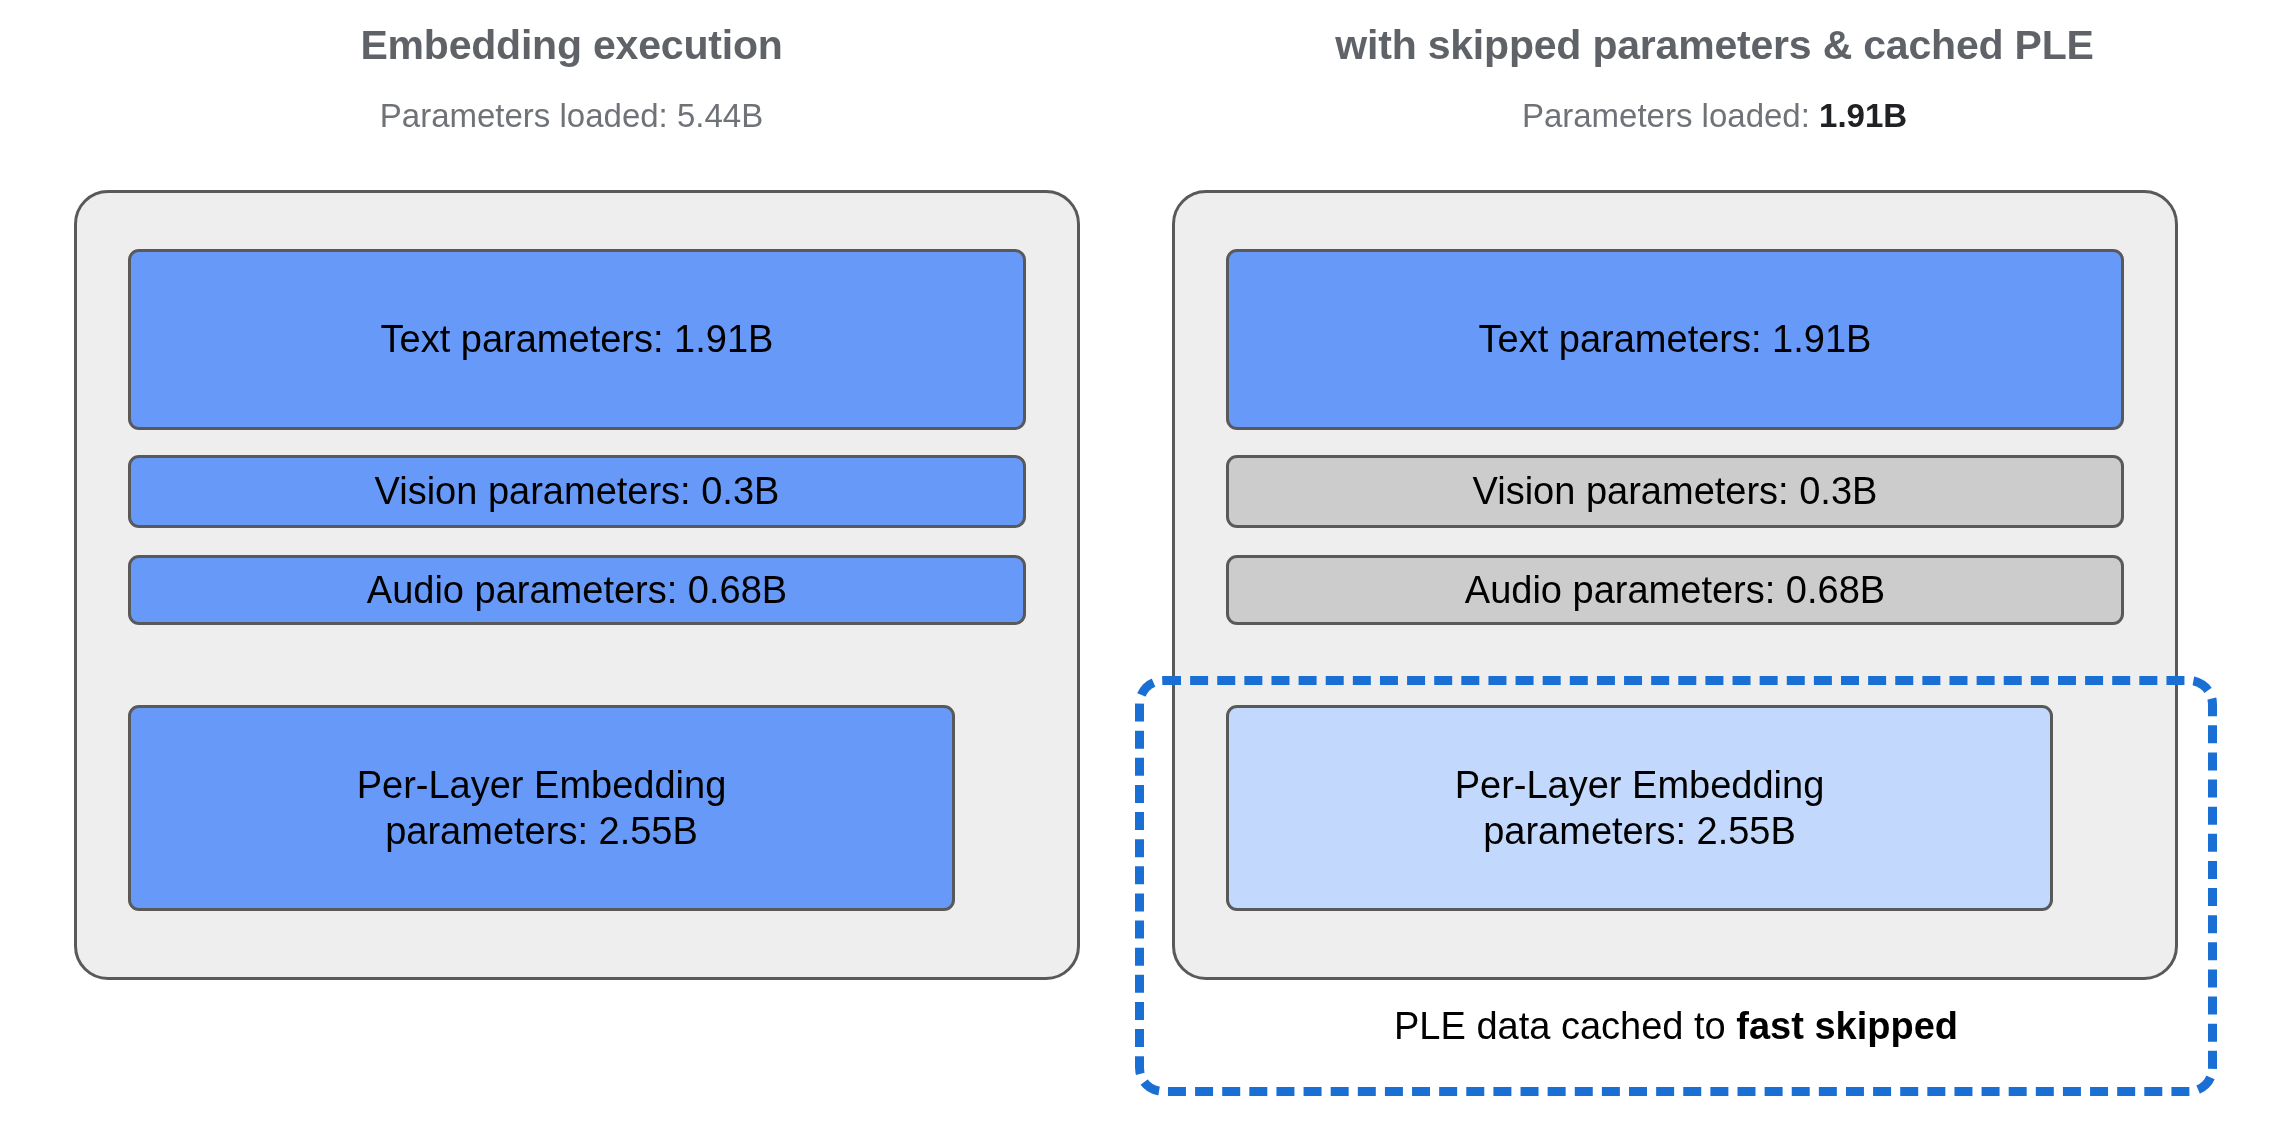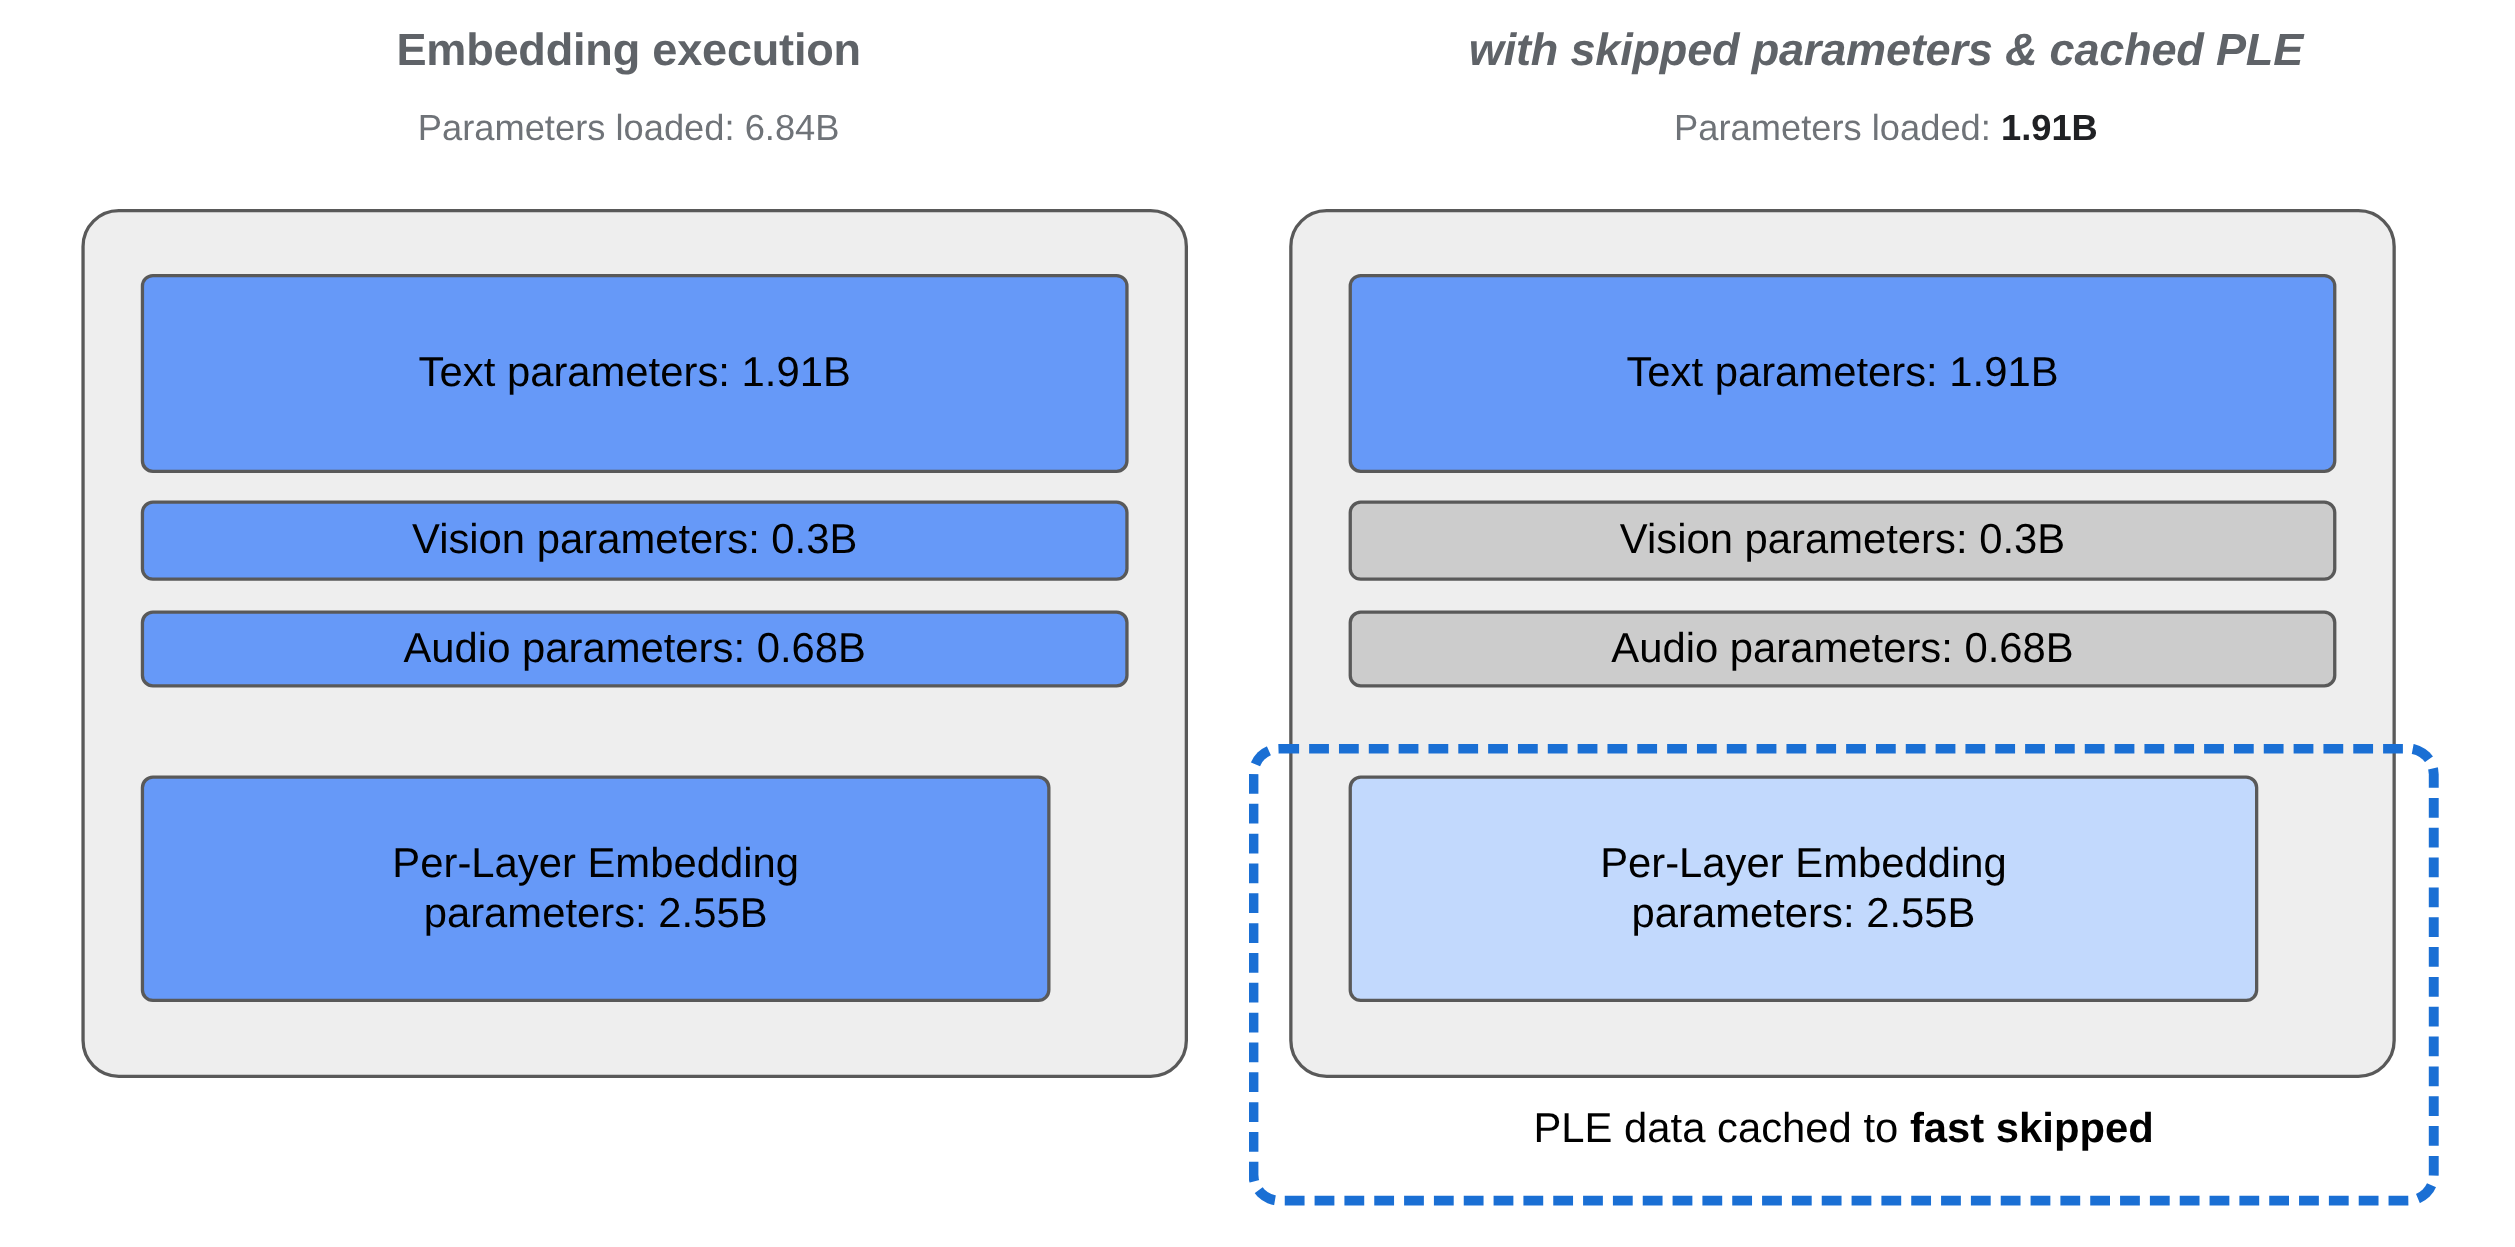--- a/index.html
+++ b/index.html
@@ -38,21 +38,21 @@
     left: 0;
     width: 1143px;
     text-align: center;
     font-size: 41px;
     font-weight: bold;
     color: #5f6368;
     letter-spacing: -0.2px;
     white-space: nowrap;
   }
   .col-title-left  { top: 22px; }
-  .col-title-right { top: 22px; font-style: italic; }
+  .col-title-right { top: 22px; }
 
   .col-subtitle {
     position: absolute;
     left: 0;
     width: 1143px;
     text-align: center;
     font-size: 33px;
     font-weight: normal;
     color: #6f7378;
     white-space: nowrap;
@@ -137,21 +137,21 @@
 </style>
 </head>
 <body>
 
 <div class="stage">
 
   <div class="column column-left">
 
     <div class="col-title col-title-left">Embedding execution</div>
 
-    <div class="col-subtitle col-subtitle-left"><span>Parameters loaded: </span><span class="emph-none">6.84B</span></div>
+    <div class="col-subtitle col-subtitle-left"><span>Parameters loaded: </span><span class="emph-none">5.44B</span></div>
 
     <div class="panel panel-left">
 
       <div class="block block-blue pos-text">Text parameters: 1.91B</div>
 
       <div class="block block-blue pos-vision">Vision parameters: 0.3B</div>
 
       <div class="block block-blue pos-audio">Audio parameters: 0.68B</div>
 
       <div class="block block-blue pos-ple">

